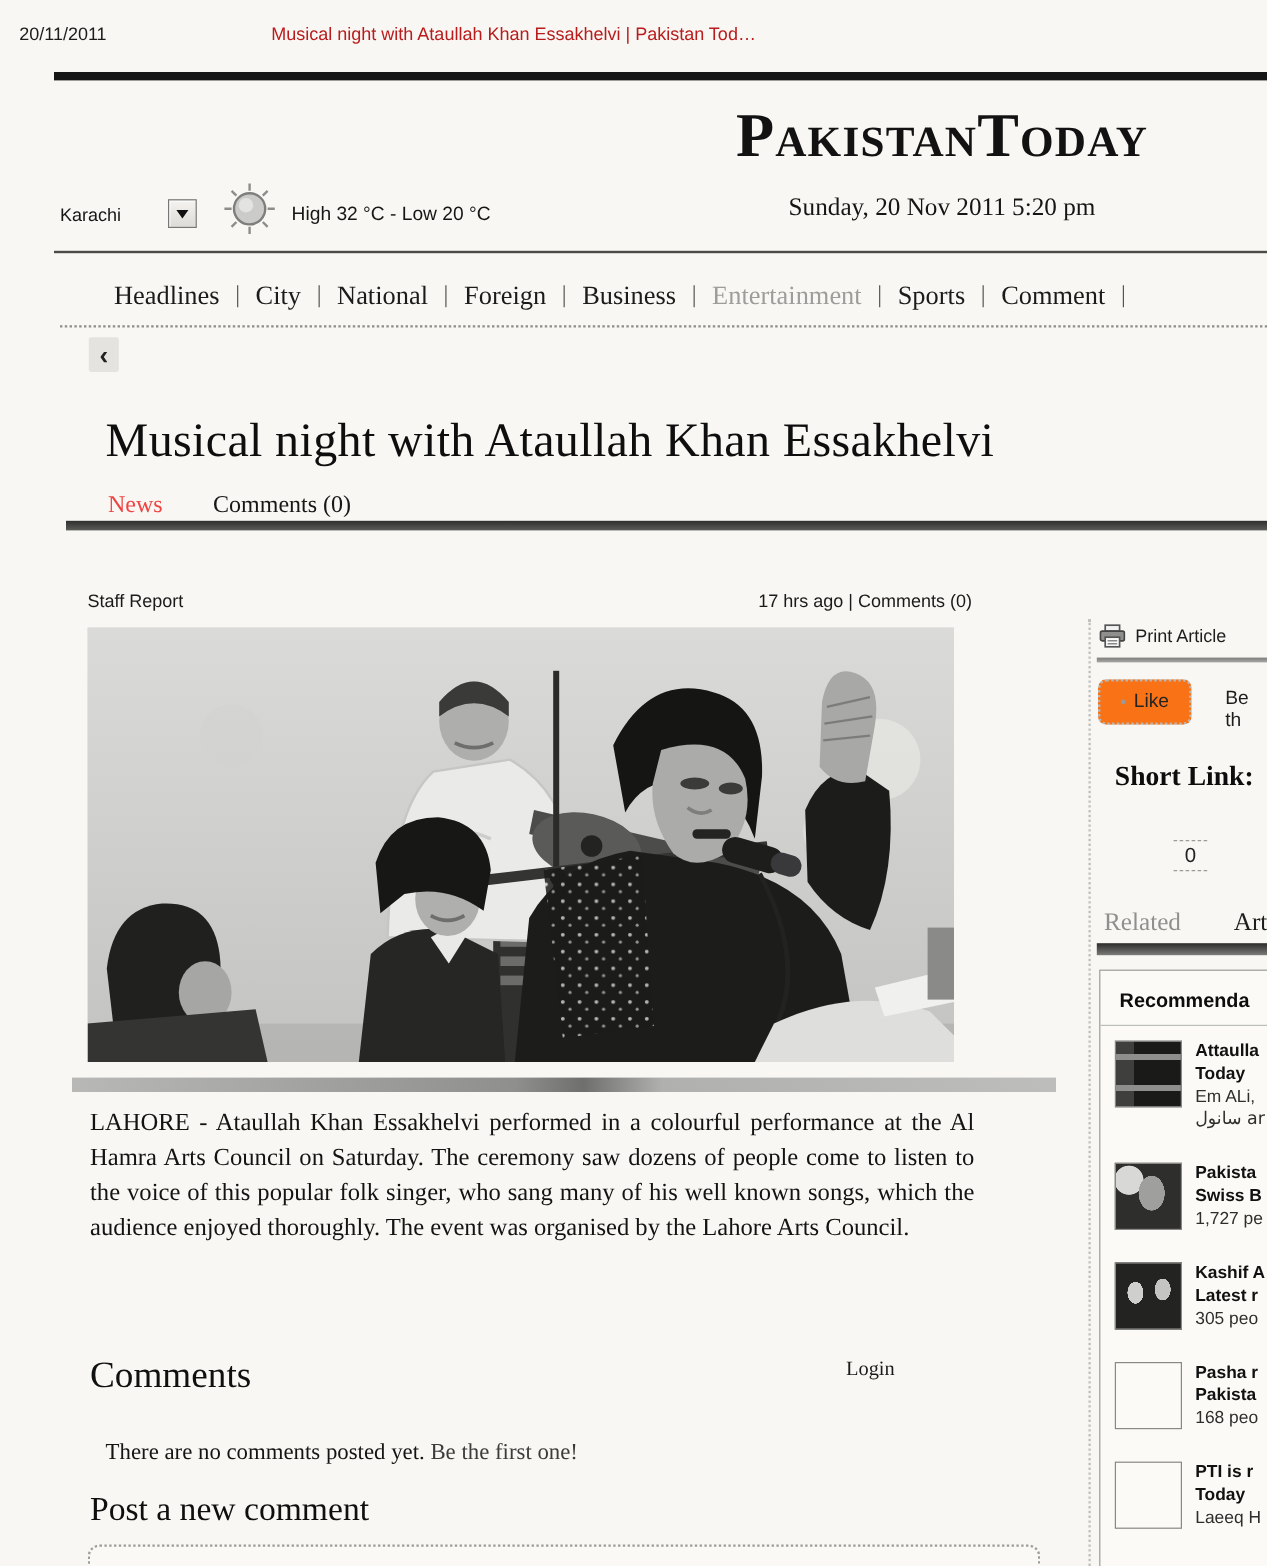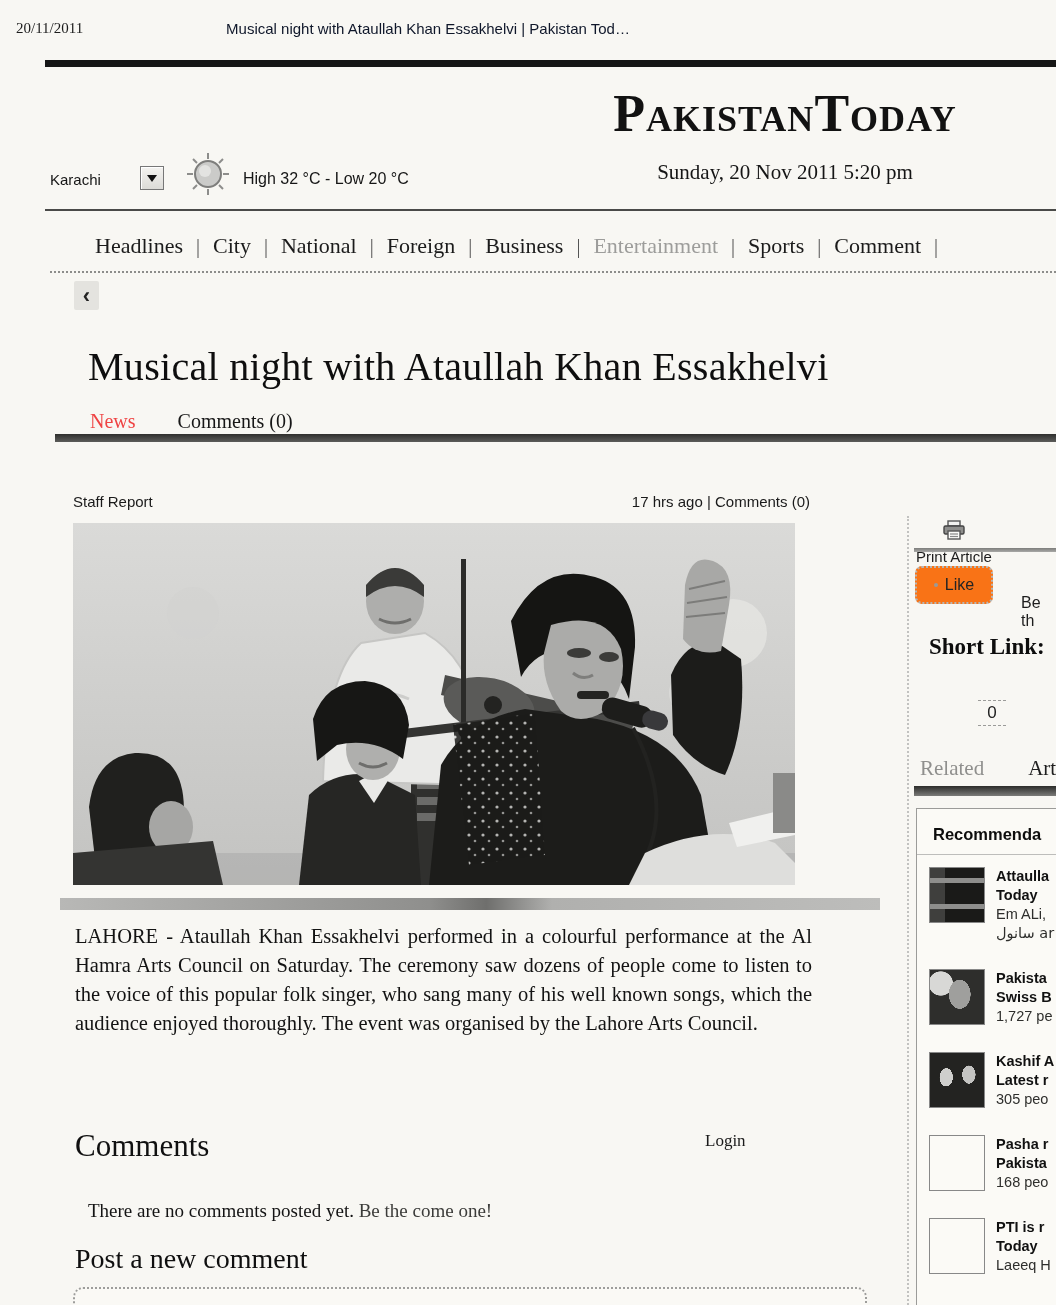--- a/index.html
+++ b/index.html
@@ -2,22 +2,22 @@
 <html><head>
 <meta charset="utf-8">
 <style>
   html,body{margin:0;padding:0;}
   body{width:1056px;height:1305px;position:relative;overflow:hidden;
        background:#f8f7f3;color:#161616;
        font-family:"Liberation Sans",sans-serif;}
   .abs{position:absolute;}
 
   
-  .print-date{left:16px;top:20px;font-size:15px;color:#1c1c1c;font-family:Liberation Serif, serif;}
-  .print-title{left:0;right:200px;top:20px;text-align:center;font-size:15px;color:#0f172a;}
+  .print-date{left:16px;top:20px;font-size:15px;color:#1c1c1c;}
+  .print-title{left:0;right:200px;top:20px;text-align:center;font-size:15px;color:#b91c1c;}
   .topline{left:45px;right:0;top:60px;height:7px;background:#161616;}
 
   
   .logo{left:560px;top:88px;width:450px;text-align:center;
         font-family:"Liberation Serif",serif;font-variant:small-caps;
         font-weight:700;font-size:52px;letter-spacing:1px;color:#121212;line-height:1;}
   .mast-date{left:560px;top:160px;width:450px;text-align:center;
         font-family:"Liberation Serif",serif;font-size:21px;color:#151515;}
 
   
@@ -65,27 +65,27 @@
 
   .comments-head{left:75px;top:1128px;font-family:"Liberation Serif",serif;font-size:31px;color:#101010;}
   .login-link{left:705px;top:1131px;font-family:"Liberation Serif",serif;font-size:17px;color:#1b1b1b;cursor:pointer;}
   .empty-line{left:88px;top:1200px;font-family:"Liberation Serif",serif;font-size:19px;color:#141414;}
   .empty-line .lnk{color:#3c3c3a;cursor:pointer;}
   .post-head{left:75px;top:1243px;font-family:"Liberation Serif",serif;font-size:28px;color:#0f0f0f;}
   .comment-box{left:73px;top:1287px;width:790px;height:46px;border:2px dotted #9d9d9b;border-radius:10px;background:#faf9f5;}
 
   
   .sb-vrule{left:907px;top:516px;bottom:0;border-left:2px dotted #c2c2c0;}
-  .print-row{left:916px;top:520px;display:flex;align-items:center;gap:8px;font-size:15px;color:#1d1d1d;cursor:pointer;flex-direction:column;}
+  .print-row{left:916px;top:520px;display:flex;align-items:center;gap:8px;font-size:15px;color:#1d1d1d;cursor:pointer;}
   .print-rule{left:914px;right:0;top:548px;height:4px;background:linear-gradient(#7d7d7b,#a8a8a6);}
   .like-btn{left:915px;top:566px;width:74px;height:34px;border:2px dotted #b7b7b5;border-radius:7px;
       background:#f97316;display:flex;align-items:center;justify-content:center;gap:7px;
       font-size:16px;color:#242424;cursor:pointer;}
   .like-btn .dot{width:4px;height:4px;background:#9a9a98;border-radius:50%;}
-  .social-frag{left:1021px;top:594px;font-size:16px;color:#1d1d1d;}
+  .social-frag{left:1021px;top:574px;font-size:16px;color:#1d1d1d;}
   .short-link{left:929px;top:634px;font-family:"Liberation Serif",serif;font-weight:bold;font-size:23px;color:#0d0d0d;}
   .share-counter{left:974px;top:700px;width:36px;text-align:center;font-size:17px;color:#222;}
   .share-counter .dash{height:0;border-top:1px dashed #9b9b99;margin:0 4px;}
   .share-counter .num{padding:2px 0;}
   .related-tabs{left:920px;top:756px;display:flex;gap:44px;
       font-family:"Liberation Serif",serif;font-size:21px;color:#1e1e1e;}
   .related-tabs .muted{color:#8f8f8d;}
   .related-bar{left:914px;right:0;top:786px;height:10px;background:linear-gradient(#2c2c2a,#7b7b79);}
 
   .rec-box{left:916px;right:-60px;top:808px;bottom:-10px;border:1px solid #9b9b99;background:#fbfaf6;}
@@ -281,21 +281,21 @@
   <rect x="700" y="250" width="22" height="60" fill="#8a8a88"></rect>
 </svg>
 </div>
 <div class="abs photo-bar"></div>
 
 <p class="abs body-text" style="margin:0;">LAHORE - Ataullah Khan Essakhelvi performed in a colourful performance at the Al Hamra Arts Council on Saturday. The ceremony saw dozens of people come to listen to the voice of this popular folk singer, who sang many of his well known songs, which the audience enjoyed thoroughly. The event was organised by the Lahore Arts Council.</p>
 
 <h2 class="abs comments-head" style="margin:0;font-weight:400;">Comments</h2>
 <a class="abs login-link">Login</a>
 <div class="abs empty-line">
-  <span>There are no comments posted yet. </span><span class="lnk">Be the come one!</span>
+  <span>There are no comments posted yet. </span><span class="lnk">Be the first one!</span>
 </div>
 <h3 class="abs post-head" style="margin:0;font-weight:400;">Post a new comment</h3>
 <div class="abs comment-box"></div>
 
 <div class="abs sb-vrule"></div>
 
 <div class="abs print-row">
   <svg width="22" height="20" viewBox="0 0 22 20">
     <rect x="5" y="1" width="12" height="5" fill="#f2f2f0" stroke="#555" stroke-width="1.4"></rect>
     <rect x="1" y="6" width="20" height="8" rx="1.5" fill="#8f8f8d" stroke="#444" stroke-width="1.4"></rect>

